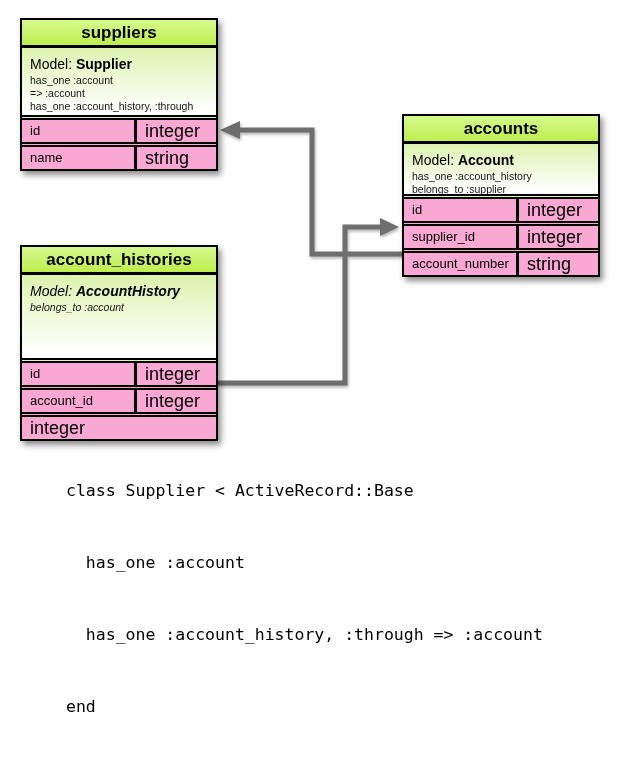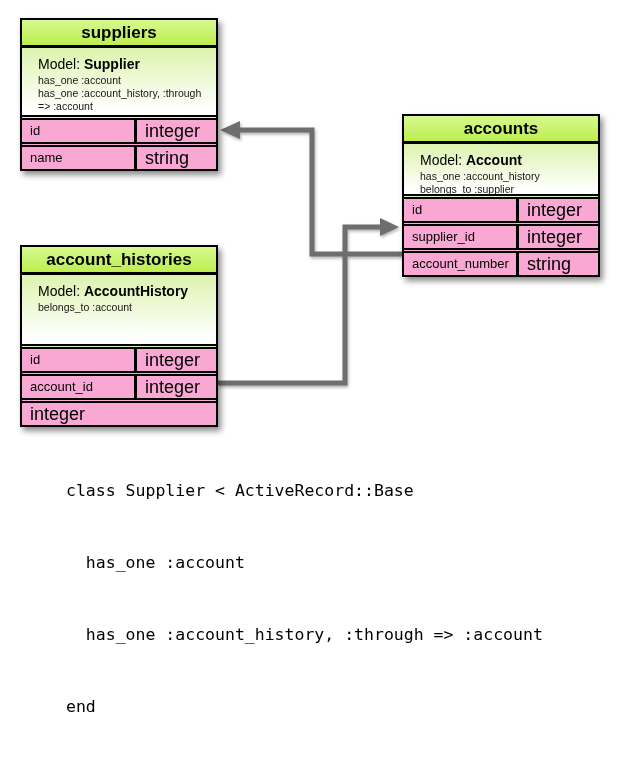--- a/index.html
+++ b/index.html
@@ -15,41 +15,41 @@
   .er-header {
     height:25px; line-height:25px; text-align:center;
     font-weight:bold; font-size:17px; color:#000;
     background:linear-gradient(#d6f98f, #bdee4e);
     border-bottom:3px solid #000;
   }
   .er-model {
     box-sizing:border-box; overflow:hidden;
     border-bottom:5px double #000;
     background:linear-gradient(#ddf3ae, #ffffff 92%);
-    padding:8px 8px 0 16px;
+    padding:8px 8px 0 8px;
   }
   .model-line { font-size:14px; line-height:16px; margin-bottom:2px; color:#000; }
   .model-name { font-weight:bold; }
   .assoc-line { font-size:10.5px; line-height:13px; color:#151515; }
 
   .frow { display:flex; height:22px; background:#f9a8d4; }
   .frow + .frow { border-top:5px double #000; }
   .fcell {
     box-sizing:border-box; width:115px; border-right:3px solid #000;
     font-size:13px; line-height:22px; padding-left:8px; color:#000;
     white-space:nowrap; overflow:hidden;
   }
   .tcell { flex:1; font-size:18px; line-height:22px; padding-left:8px; color:#000; }
 
   #table-suppliers { left:20px; top:18px; }
   #table-accounts  { left:402px; top:114px; }
   #table-histories { left:20px; top:245px; }
   #table-suppliers .er-model { height:72px; }  
   #table-accounts  .er-model { height:55px; }
-  #table-histories .er-model { height:74px; }
+  #table-histories .er-model { height:88px;font-style:italic; }
 
   
   .arrow-layer {
     position:absolute; left:0; top:0; width:633px; height:430px;
     pointer-events:none;
     filter:drop-shadow(1.5px 2px 1.5px rgba(0,0,0,0.30));
   }
   .arrow-line { fill:none; stroke:#6e6e6e; stroke-width:5; }
   .arrow-head { fill:#6e6e6e; stroke:none; }
 
@@ -76,22 +76,22 @@
       <polyline class="arrow-line" points="218,383 345,383 345,227 380,227"></polyline>
       <polygon class="arrow-head" points="380,218 380,236 399,227"></polygon>
     </g>
   </svg>
 
   <div class="er-table" id="table-suppliers">
     <div class="er-header">suppliers</div>
     <div class="er-model">
       <div class="model-line"><span>Model:</span> <span class="model-name">Supplier</span></div>
       <div class="assoc-line">has_one :account</div>
+      <div class="assoc-line">=&gt; :account</div>
       <div class="assoc-line">has_one :account_history, :through</div>
-      <div class="assoc-line">=&gt; :account</div>
     </div>
     <div class="frow">
       <div class="fcell">id</div>
       <div class="tcell">integer</div>
     </div>
     <div class="frow">
       <div class="fcell">name</div>
       <div class="tcell">string</div>
     </div>
   </div>

